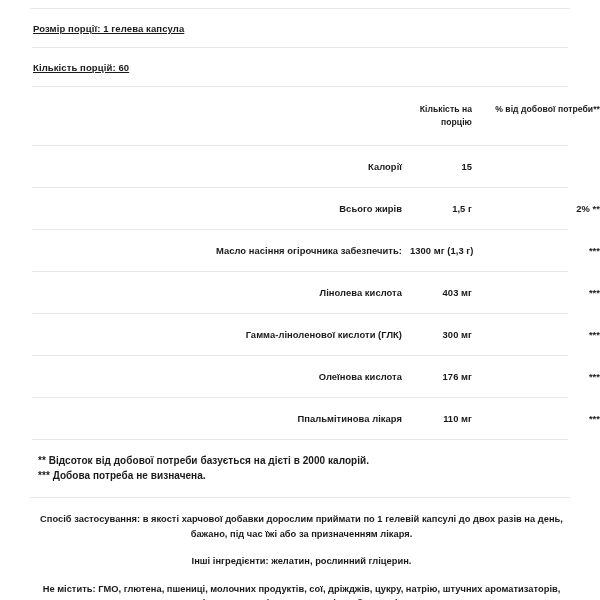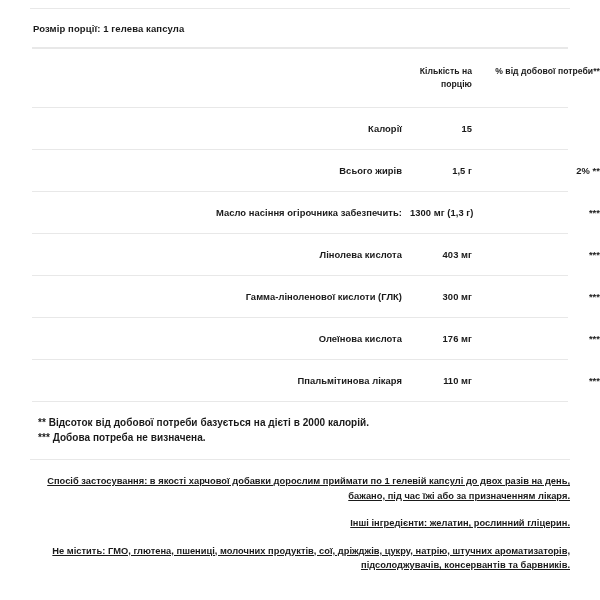--- a/index.html
+++ b/index.html
@@ -30,20 +30,21 @@
     margin: 0 30px 0 30px;
   }
 
   
   .meta-row {
     padding: 13px 24px 12px 33px;
     font-size: 9.5px;
     font-weight: bold;
     line-height: 13px;
     letter-spacing: 0.1px;
+    text-decoration: underline;
   }
 
   
   .tbl {
     width: 100%;
     border-collapse: collapse;
     table-layout: fixed;
   }
   .tbl td, .tbl th {
     padding: 0;
@@ -102,37 +103,37 @@
   
   .prose {
     padding: 14px 30px 0 33px;
   }
   .prose p {
     margin: 0 0 13px 0;
     font-size: 9.3px;
     font-weight: bold;
     line-height: 14.5px;
     letter-spacing: 0.02px;
-    text-align: right;
-    text-decoration: underline;
+    text-align: center;
   }
   .prose p:last-child { margin-bottom: 0; }
   .spacer-8 { height: 8px; }
 </style>
 </head>
 <body>
 
 <div class="panel">
 
   <div class="spacer-8"></div>
   <div class="rule-wide"></div>
 
   <div class="meta-row">Розмір порції: 1 гелева капсула</div>
   <div class="rule"></div>
 
+  <div class="meta-row">Кількість порцій: 60</div>
   <div class="rule"></div>
 
   <table class="tbl">
     <colgroup>
       <col class="col-name">
         <col class="col-amt">
         <col class="col-dv">
     </colgroup>
     <tbody>
       <tr class="head-row">

